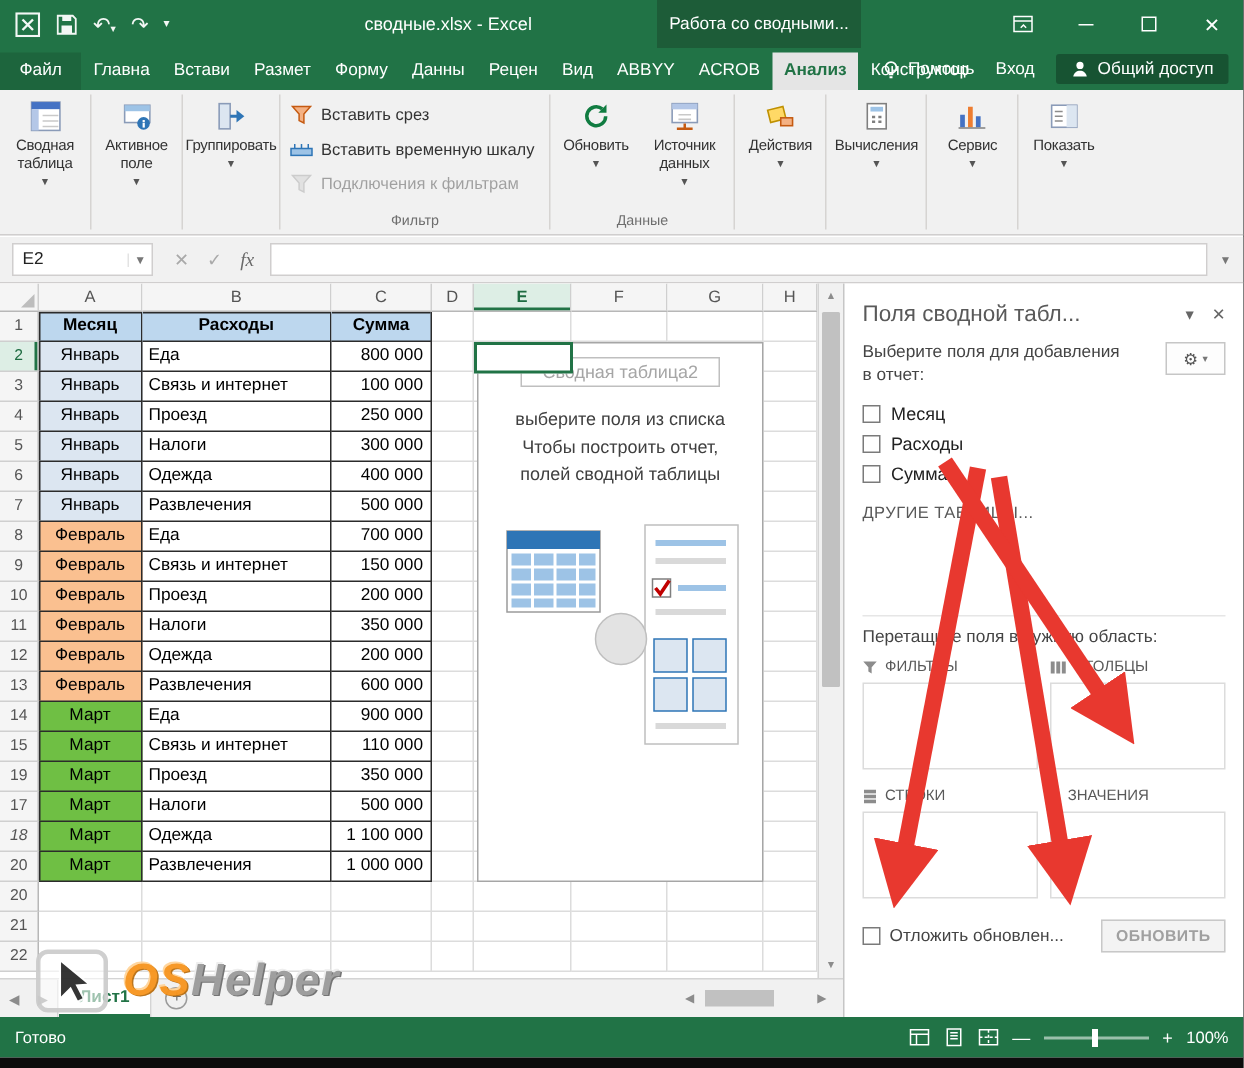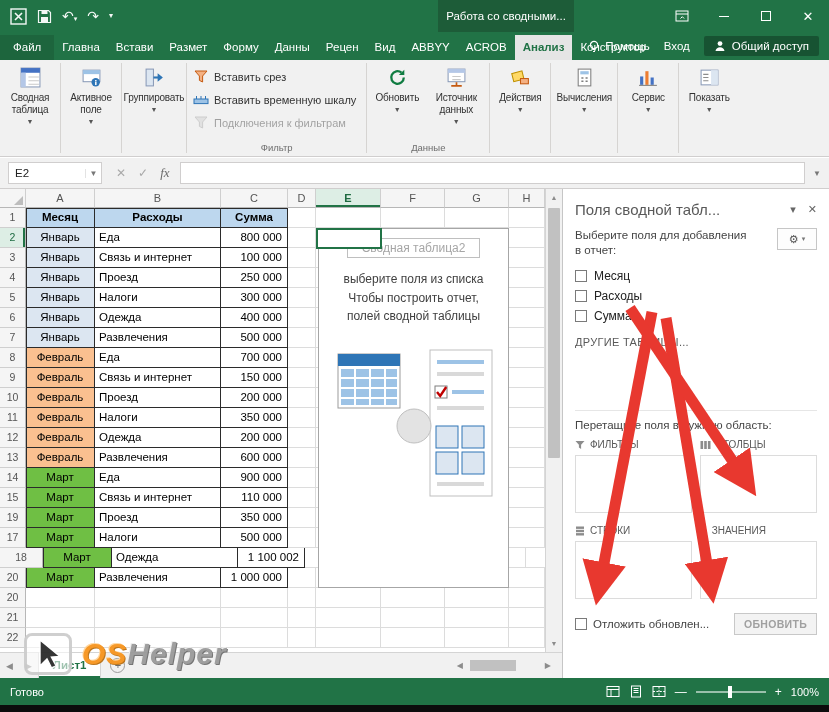--- a/index.html
+++ b/index.html
@@ -171,20 +171,21 @@
         </svg>
       <svg class="g" width="15" height="15" viewBox="0 0 15 15">
           <path d="M1.5 1.5h10l2 2v10h-12z" fill="none" stroke="#fff" stroke-width="1.2"></path>
           <rect x="4" y="8" width="7" height="5" fill="#fff"></rect>
           <rect x="4.5" y="1.5" width="6" height="3.5" fill="#fff"></rect>
         </svg>
       <span class="g">↶<span style="font-size:7px;">▾</span></span>
       <span class="g">↷</span>
       <span class="g" style="font-size:8px;">▾</span>
     </div>
+    <div class="doc-title">сводные.xlsx - Excel</div>
     <div class="ctx-head">Работа со сводными...</div>
     <div class="win-ctrl">
       <span class="win-btn">
           <svg width="14" height="14" viewBox="0 0 14 14">
             <rect x="1" y="2" width="12" height="10" fill="none" stroke="#fff"></rect>
             <path d="M1 5h12" stroke="#fff"></path>
             <path d="M5.5 9.5l1.8-1.8 1.8 1.8" fill="none" stroke="#fff"></path>
           </svg>
         </span>
       <span class="win-btn">
@@ -603,24 +604,24 @@
           <div class="sc tbl tbl-left c-month" style="width: 69px; background: rgb(111, 191, 68);">Март</div>
           <div class="sc tbl c-exp" style="width: 126px;">Налоги</div>
           <div class="sc tbl c-sum" style="width: 67px;">500 000</div>
           <div class="sc" style="width: 28px;"></div>
           <div class="sc" style="width: 65px;"></div>
           <div class="sc" style="width: 64px;"></div>
           <div class="sc" style="width: 64px;"></div>
           <div class="sc" style="width: 36px;"></div>
         </div>
         <div class="srow">
-          <div class="rh" style="width: 43px;">18</div>
+          <div class="rh" style="width: 26px; font-style: italic;">18</div>
           <div class="sc tbl tbl-left c-month" style="width: 69px; background: rgb(111, 191, 68);">Март</div>
           <div class="sc tbl c-exp" style="width: 126px;">Одежда</div>
-          <div class="sc tbl c-sum" style="width: 67px;">1 100 002</div>
+          <div class="sc tbl c-sum" style="width: 67px;">1 100 000</div>
           <div class="sc" style="width: 28px;"></div>
           <div class="sc" style="width: 65px;"></div>
           <div class="sc" style="width: 64px;"></div>
           <div class="sc" style="width: 64px;"></div>
           <div class="sc" style="width: 36px;"></div>
         </div>
         <div class="srow">
           <div class="rh" style="width: 26px;">20</div>
           <div class="sc tbl tbl-left c-month" style="width: 69px; background: rgb(111, 191, 68);">Март</div>
           <div class="sc tbl c-exp" style="width: 126px;">Развлечения</div>

